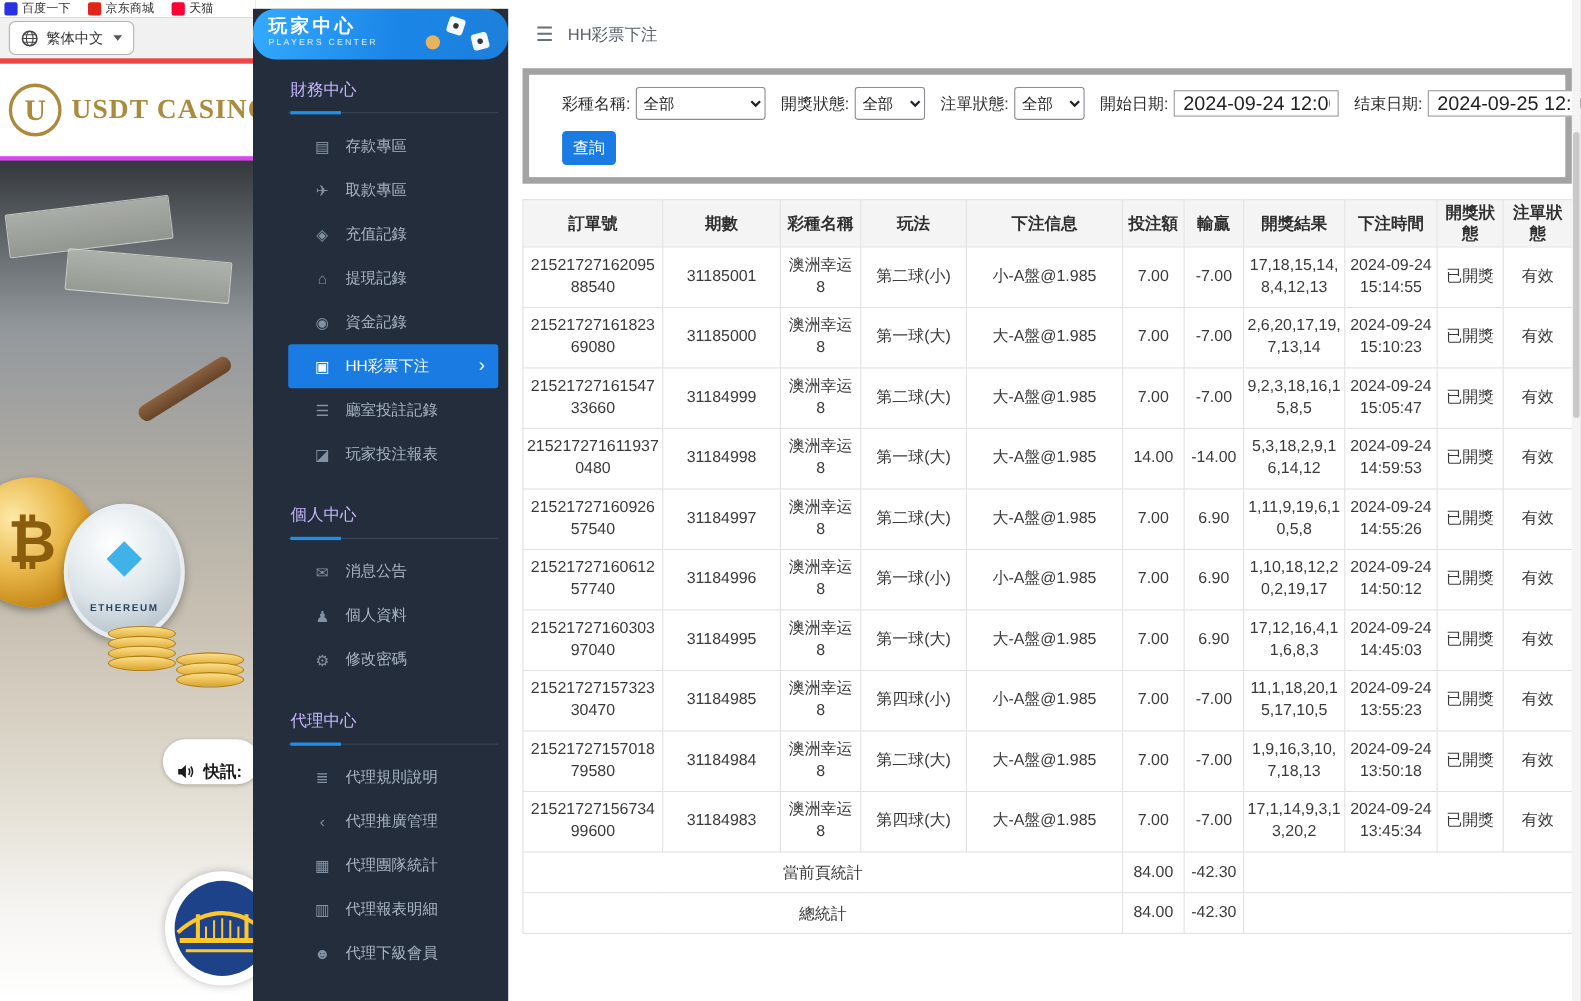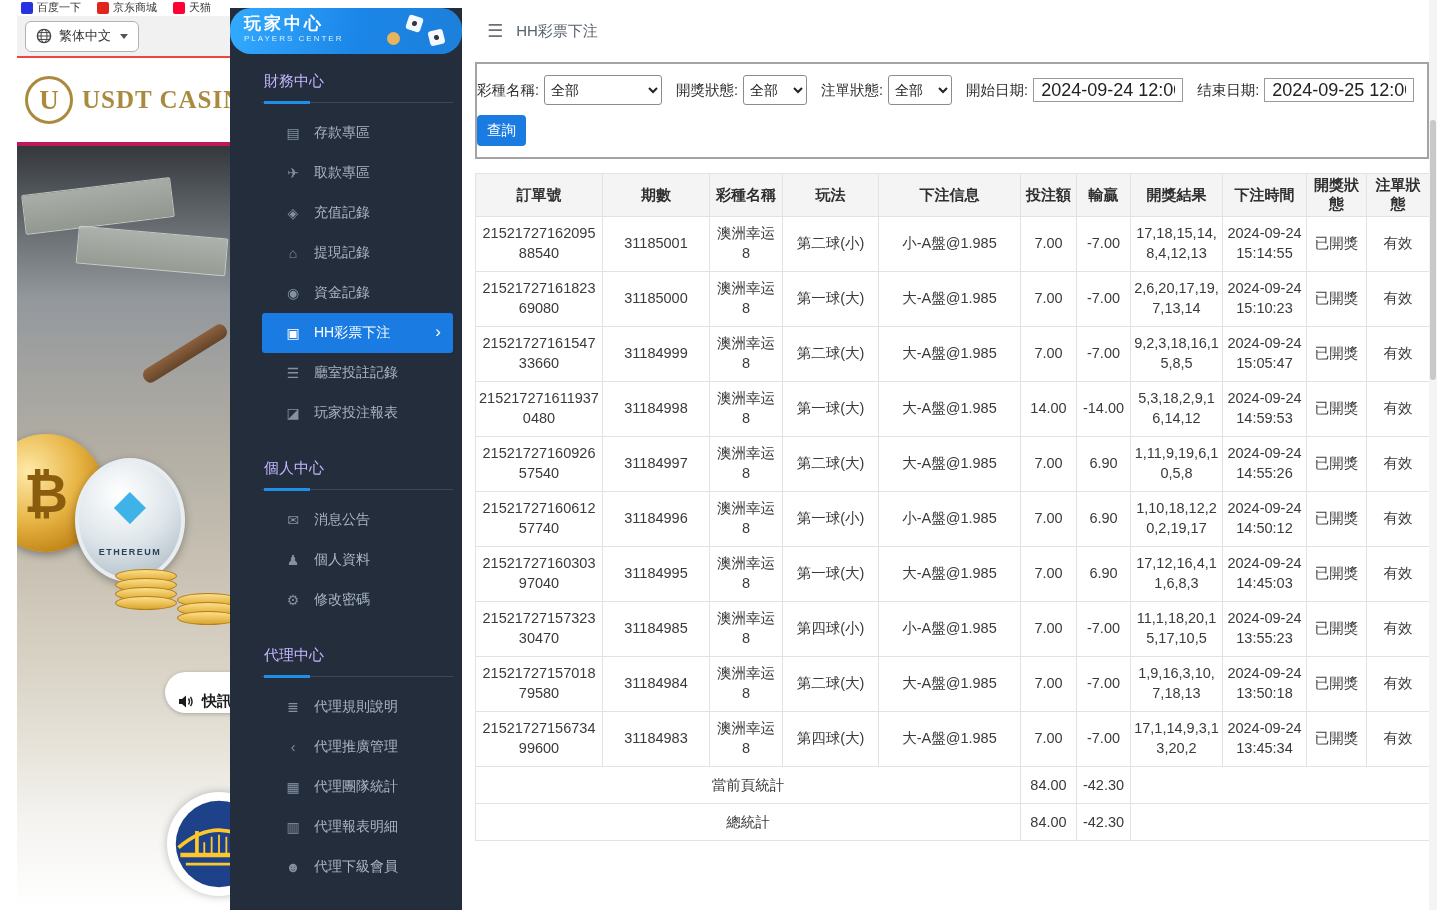--- a/index.html
+++ b/index.html
@@ -1,25 +1,25 @@
 <!DOCTYPE html>
 <html><head>
 <meta charset="utf-8">
 <style>
   * { box-sizing: border-box; margin: 0; padding: 0; }
   html,body { width:100%; height:100%; }
   body { font-family: "Liberation Sans","DejaVu Sans",sans-serif; background:#888; }
   #app { position:relative; width:1437px; height:910px; background:#fff; overflow:hidden; }
 
   
-  .left-page { position:absolute; left:17px; top:0; width:232px; height:100%; z-index:1; background:#be185d; }
+  .left-page { position:absolute; left:0; top:0; width:232px; height:100%; z-index:1; background:#d946ef; }
   .bookmarks { height:16px; background:#fff; display:flex; align-items:flex-end; gap:16px; padding:0 0 1px 4px; overflow:hidden; white-space:nowrap; }
   .bookmark { display:flex; align-items:center; gap:4px; font-size:11px; color:#333; cursor:pointer; }
   .favicon { width:12px; height:12px; border-radius:2px; flex:0 0 auto; }
-  .lang-row { height:42px; background:#f1f1f1; border-bottom:2px solid #ef4444; display:flex; align-items:center; padding-left:8px; }
+  .lang-row { height:42px; background:#f1f1f1; border-bottom:5px solid #ef4444; display:flex; align-items:center; padding-left:8px; }
   .lang-btn { display:flex; align-items:center; gap:7px; background:#fff; border:1px solid #b2b2b2; border-radius:6px; height:31px; padding:0 10px; font-size:13px; color:#333; cursor:pointer; }
   .caret-down { width:0; height:0; border-left:4px solid transparent; border-right:4px solid transparent; border-top:5px solid #555; margin-left:2px; }
   .logo-row { height:84px; background:#fff; display:flex; align-items:center; gap:9px; padding-left:8px; }
   .usdt-emblem { width:48px; height:48px; border:3px solid #ab8a3d; border-radius:50%; color:#ab8a3d; display:flex; align-items:center; justify-content:center; font-family:"Liberation Serif",serif; font-weight:bold; font-size:27px; flex:0 0 auto; }
   .usdt-text { font-family:"Liberation Serif",serif; font-weight:bold; font-size:25px; color:#a98a3e; letter-spacing:1px; white-space:nowrap; }
 
   .hero { position:absolute; top:146px; bottom:0; left:0; width:100%; overflow:hidden;
           background:linear-gradient(180deg,#34383d 0%,#5b6065 8%,#93989d 20%,#b0aca3 38%,#c8c1b3 55%,#d9d3c6 68%,#e6e2d8 78%,#f4f3f0 88%,#ffffff 100%); }
   .money-bill { position:absolute; background:linear-gradient(180deg,#b9bdb6,#9aa096); border:1px solid #d6d9d2; border-radius:2px; opacity:.85; }
   .bill1 { left:6px; top:40px; width:150px; height:40px; transform:rotate(-7deg); }
@@ -66,21 +66,21 @@
   .nav-item.active .icon { color:#fff; }
   .chevron { display:none; position:absolute; right:12px; color:#fff; font-size:17px; top:50%; transform:translateY(-54%); }
   .nav-item.active .chevron { display:block; }
 
   
   .main { position:absolute; left:462px; top:0; right:0; height:100%; background:#fff; z-index:3; }
   .topbar { height:62px; display:flex; align-items:center; gap:13px; padding-left:25px; }
   .hamburger { font-size:18px; color:#697077; cursor:pointer; }
   .page-title { font-size:15px; color:#59616a; }
   .content { padding:0 8px 0 13px; }
-  .filter-panel { border:2px solid #a3a3a3; padding:11px 0 11px; }
+  .filter-panel { border:6px solid #a3a3a3; padding:11px 30px 11px; }
   .filter-row { display:flex; align-items:center; font-size:14.5px; color:#2e2e2e; white-space:nowrap; }
   .filter-row label { margin-right:5px; }
   .filter-row .grp { margin-left:14px; display:flex; align-items:center; }
   .filter-row .grp:first-child { margin-left:0; }
   select { height:30px; border:1px solid #8b8b95; border-radius:3px; background:#fff; font-size:14px; color:#222; padding:0 2px; font-family:inherit; }
   .sel-lottery { width:118px; }
   .sel-small { width:64px; }
   .date-input { height:24px; width:150px; border:1px solid #9a9a9a; font-size:18px; color:#222; padding:0 7px; font-family:inherit; }
   .search-btn { margin-top:10px; background:#1a7ce2; color:#fff; border:none; border-radius:4px; height:31px; width:49px; font-size:14.5px; cursor:pointer; font-family:inherit; }
 

